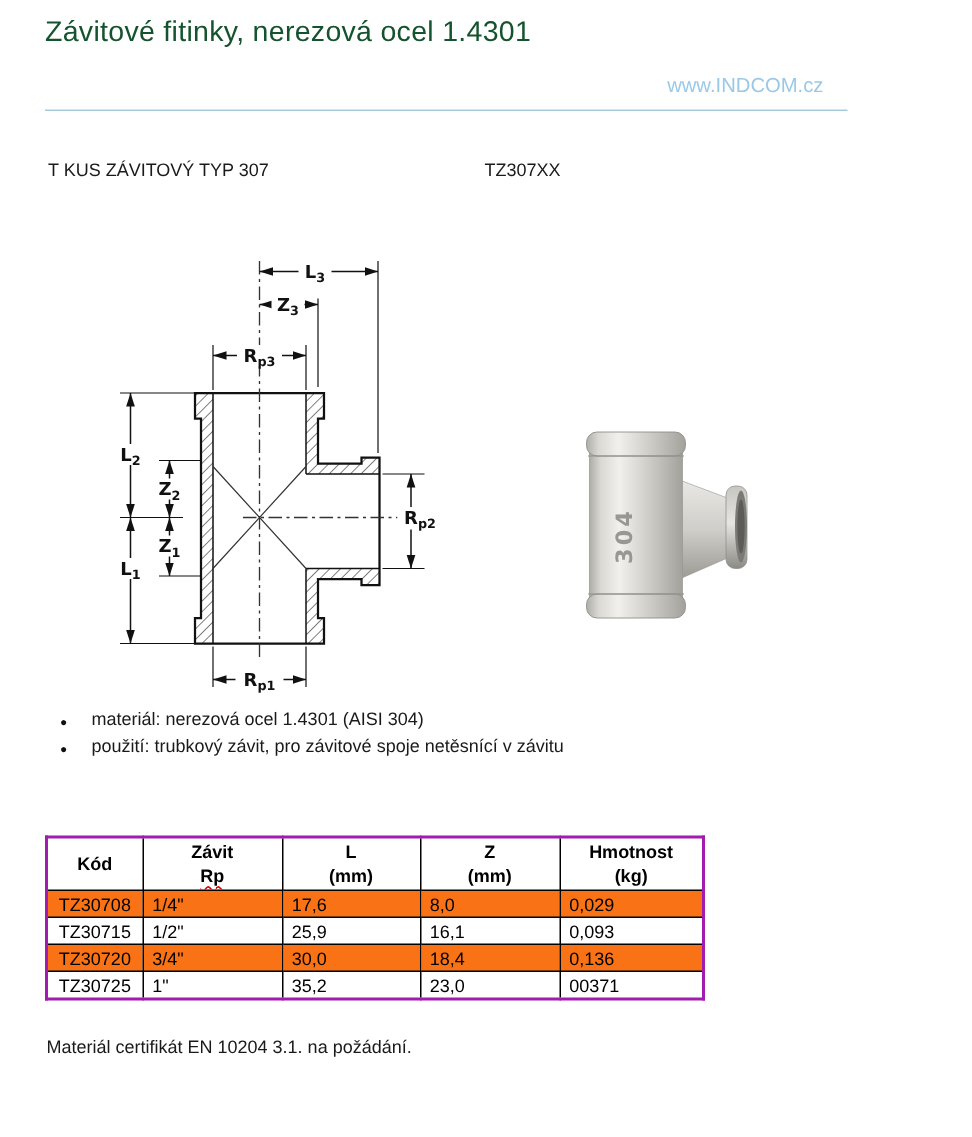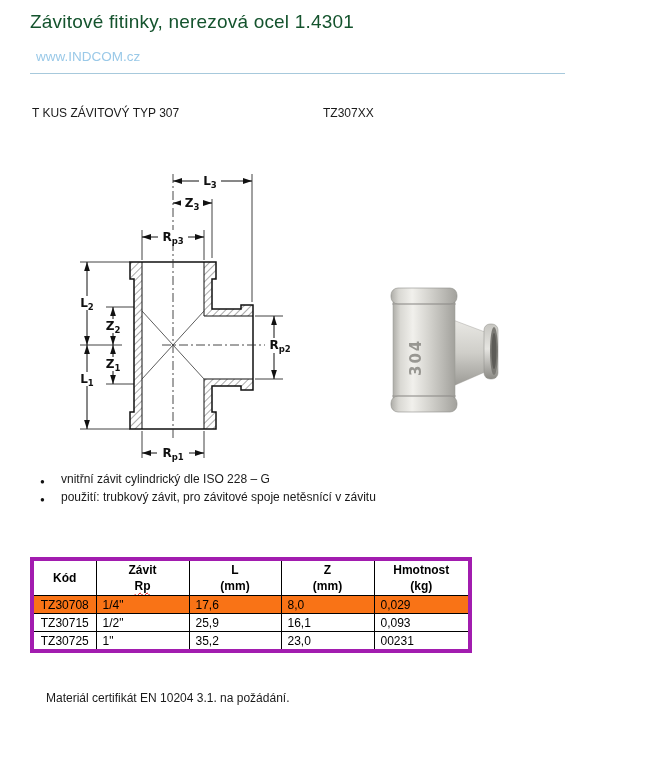--- a/index.html
+++ b/index.html
@@ -5,21 +5,21 @@
   html,body { margin:0; padding:0; background:#fff; }
   .page {
     position:relative; width:648px; height:758px; background:#ffffff;
     font-family:"Liberation Sans", sans-serif; color:#1a1a1a; overflow:hidden;
   }
   .title {
     position:absolute; left:30px; top:11px; margin:0;
     font-size:19px; font-weight:400; color:#14532d; letter-spacing:0.2px;
   }
   .site {
-    position:absolute; left:36px; top:49px; width:531px; 
+    position:absolute; left:18px; top:49px; width:531px; text-align:right;
     font-size:13.5px; color:#9ac9e8; cursor:pointer;
   }
   .rule {
     position:absolute; left:30px; top:73px; width:535px; height:1px; background:#a7c9dc;
   }
   .prod-heading { position:absolute; left:32px; top:106px; font-size:12px; }
   .prod-code   { position:absolute; left:323px; top:106px; font-size:12px;text-align:right; }
 
   svg.drawing { position:absolute; left:72px; top:166px; width:290px; height:300px; }
   svg.drawing text { font-family:"DejaVu Sans", sans-serif; font-weight:bold; font-size:12px; fill:#111; }
@@ -28,31 +28,31 @@
   svg.photo { position:absolute; left:390px; top:284px; width:115px; height:132px; }
   svg.photo text { font-family:"DejaVu Sans", sans-serif; font-weight:bold; }
 
   .bullets { position:absolute; left:40px; top:473px; margin:0; padding:0; list-style:none; font-size:12px; }
   .bullets li { margin:0 0 5px 0; padding-left:21px; position:relative; line-height:13px; }
   .bullets li::before { content:"●"; position:absolute; left:0; top:2px; font-size:8px; color:#111; }
 
   table.spec {
     position:absolute; left:30px; top:557px; width:438px;
     border-collapse:collapse; table-layout:fixed; font-size:12px; color:#000;
-    border:4px solid #a21caf;
+    border:2px solid #a21caf;
   }
   table.spec th, table.spec td { border:1px solid #000; overflow:hidden; white-space:nowrap; }
   table.spec th { height:34px; font-weight:bold; text-align:center; vertical-align:middle; padding:0; }
   table.spec th span { display:block; line-height:16px; }
   table.spec td { height:17px; vertical-align:middle; padding:0 0 0 6px; text-align:left; }
   table.spec td.c-kod { text-align:center; padding:0; }
   table.spec tbody tr.alt { background:#f97316; }
   .squiggle { text-decoration:underline wavy #dd0000; text-decoration-thickness:1px; text-underline-offset:2px; }
 
-  .footer { position:absolute; left:46px; top:691px; font-size:12px; }
+  .footer { position:absolute; left:31px; top:691px; font-size:12px; }
 </style>
 </head>
 <body>
 
 <div class="page">
 
   <h1 class="title">Závitové fitinky, nerezová ocel 1.4301</h1>
   <div class="site">www.INDCOM.cz</div>
   <div class="rule"></div>
 
@@ -170,21 +170,21 @@
       <rect x="3" y="18" width="62" height="96" fill="url(#mv)" stroke="#999893" stroke-width="0.5"></rect>
       <rect x="1" y="4" width="66" height="16" rx="7" fill="url(#mv)" stroke="#8f8e89" stroke-width="0.6"></rect>
       <rect x="1" y="112" width="66" height="16" rx="7" fill="url(#mv)" stroke="#8f8e89" stroke-width="0.6"></rect>
       <line x1="2" y1="20" x2="66" y2="20" stroke="#8f8e89" stroke-width="0.7"></line>
       <line x1="2" y1="112" x2="66" y2="112" stroke="#8f8e89" stroke-width="0.7"></line>
       <text transform="translate(31,92) rotate(-90)" font-size="15" letter-spacing="2" fill="#8a8984" opacity="0.85">304</text>
     </g>
   </svg>
 
   <ul class="bullets">
-    <li>vnitřní závit cylindrický dle ISO 228 – G</li>
+    <li>materiál: nerezová ocel 1.4301 (AISI 304)</li>
     <li>použití: trubkový závit, pro závitové spoje netěsnící v závitu</li>
   </ul>
 
   <table class="spec">
     <colgroup>
       <col style="width:64px">
         <col style="width:93px">
         <col style="width:92px">
         <col style="width:93px">
         <col style="width:96px">
@@ -223,25 +223,32 @@
         <td>8,0</td>
         <td>0,029</td>
       </tr>
       <tr>
         <td class="c-kod">TZ30715</td>
         <td>1/2"</td>
         <td>25,9</td>
         <td>16,1</td>
         <td>0,093</td>
       </tr>
+      <tr class="alt">
+        <td class="c-kod">TZ30720</td>
+        <td>3/4"</td>
+        <td>30,0</td>
+        <td>18,4</td>
+        <td>0,136</td>
+      </tr>
       <tr>
         <td class="c-kod">TZ30725</td>
         <td>1"</td>
         <td>35,2</td>
         <td>23,0</td>
-        <td>00231</td>
+        <td>00371</td>
       </tr>
     </tbody>
   </table>
 
   <div class="footer">Materiál certifikát EN 10204 3.1. na požádání.</div>
 
 </div>
 
 </body></html>

